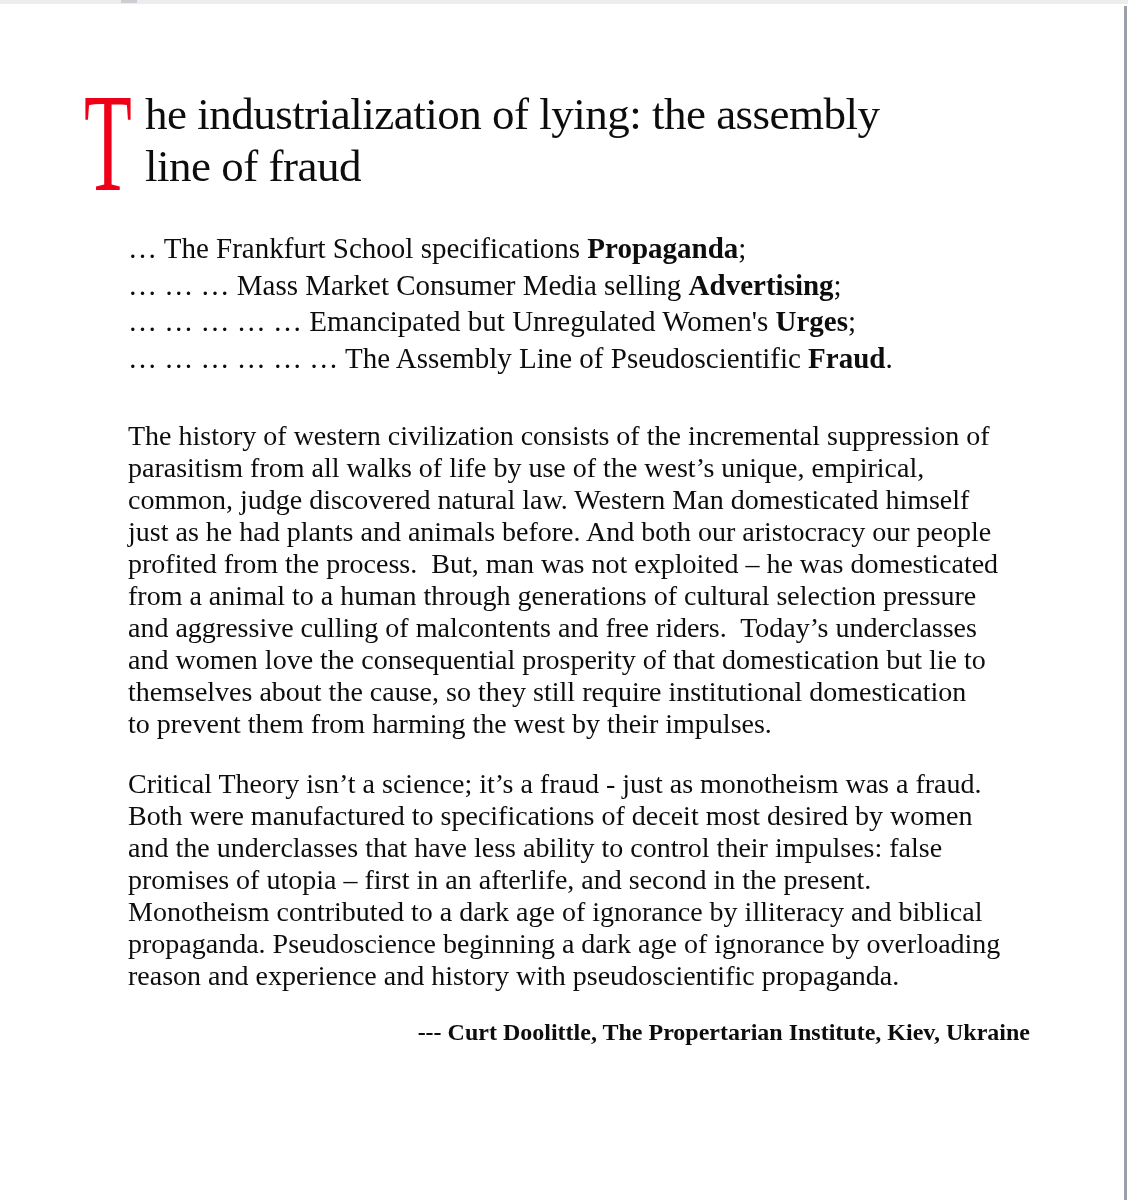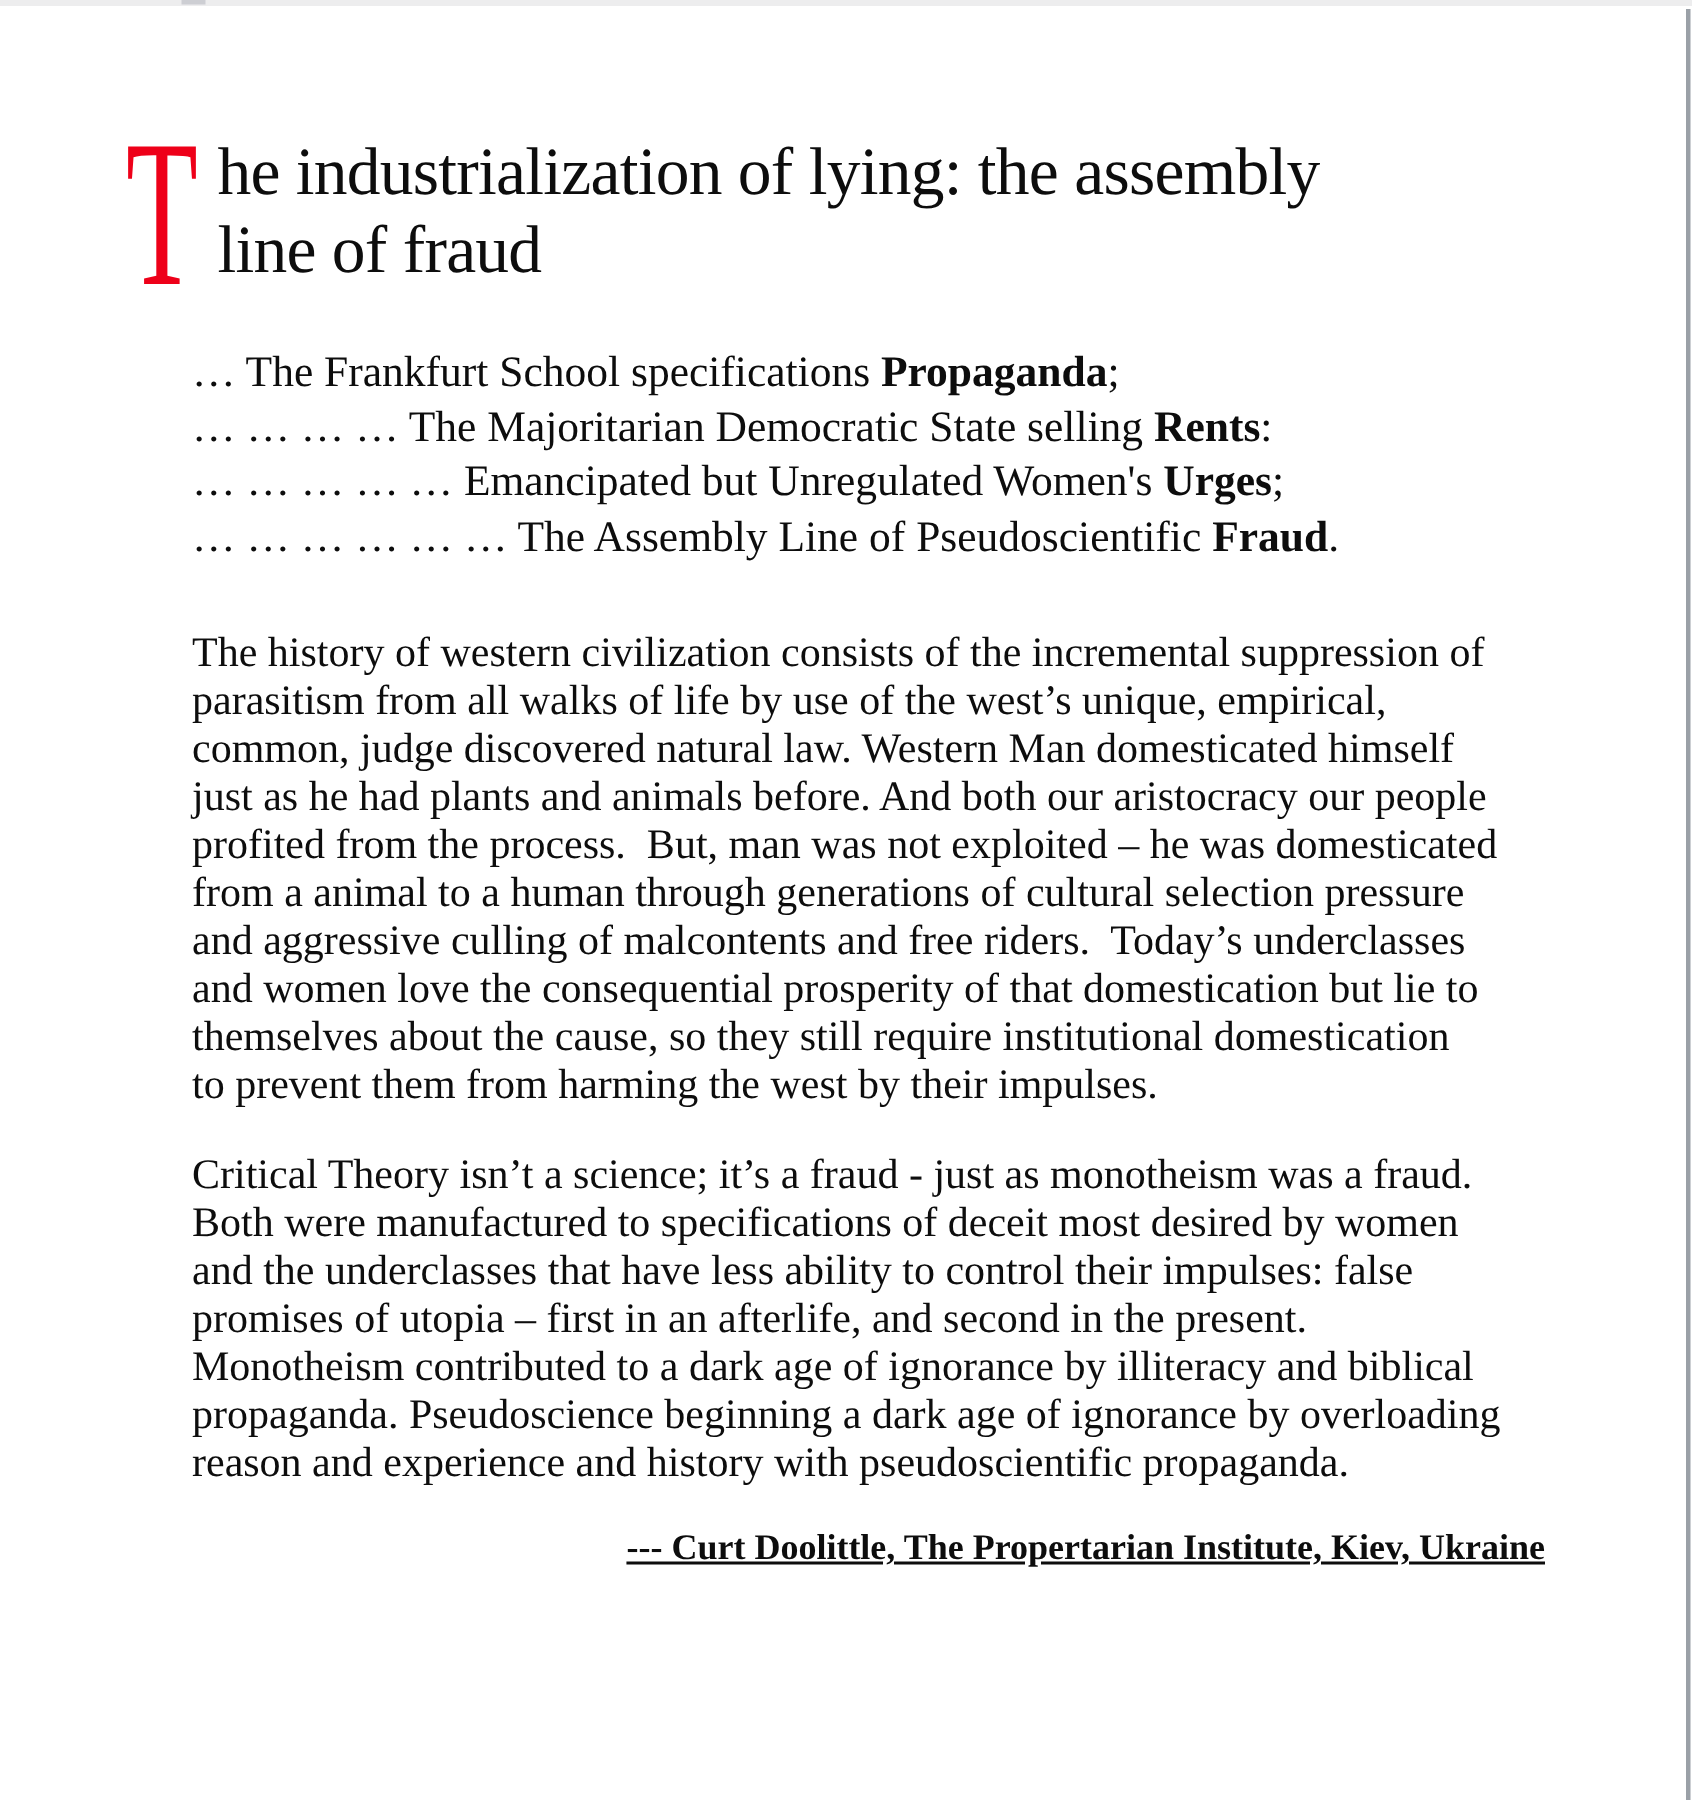--- a/index.html
+++ b/index.html
@@ -66,21 +66,20 @@
   }
   .para-1 { margin-top: 44px; }
   .para-2 { margin-top: 28px; }
   .attribution {
     margin-top: 26px;
     font-size: 24px;
     font-weight: bold;
     line-height: 28px;
     text-align: right;
     white-space: pre;
-    text-decoration: underline;
   }
 </style>
 </head>
 <body>
 
 <div class="page">
 
   <div class="top-strip">
     <div class="top-thumb"></div>
   </div>
@@ -89,21 +88,21 @@
   <div class="content">
 
     <div class="title-block">
       <span class="dropcap">T</span>
       <div class="title-line">he industrialization of lying: the assembly</div>
       <div class="title-line">line of fraud</div>
     </div>
 
     <div class="manifesto">
       <div class="manifesto-line"><span>… The Frankfurt School specifications </span><span class="kw">Propaganda</span><span>;</span></div>
-      <div class="manifesto-line"><span>… … … … The Majoritarian Democratic State selling </span><span class="kw">Rents</span><span>:</span></div>
+      <div class="manifesto-line"><span>… … … Mass Market Consumer Media selling </span><span class="kw">Advertising</span><span>;</span></div>
       <div class="manifesto-line"><span>… … … … … Emancipated but Unregulated Women's </span><span class="kw">Urges</span><span>;</span></div>
       <div class="manifesto-line"><span>… … … … … … The Assembly Line of Pseudoscientific </span><span class="kw">Fraud</span><span>.</span></div>
     </div>
 
     <div class="para para-1">The history of western civilization consists of the incremental suppression of
 parasitism from all walks of life by use of the west’s unique, empirical,
 common, judge discovered natural law. Western Man domesticated himself
 just as he had plants and animals before. And both our aristocracy our people
 profited from the process.  But, man was not exploited – he was domesticated
 from a animal to a human through generations of cultural selection pressure

